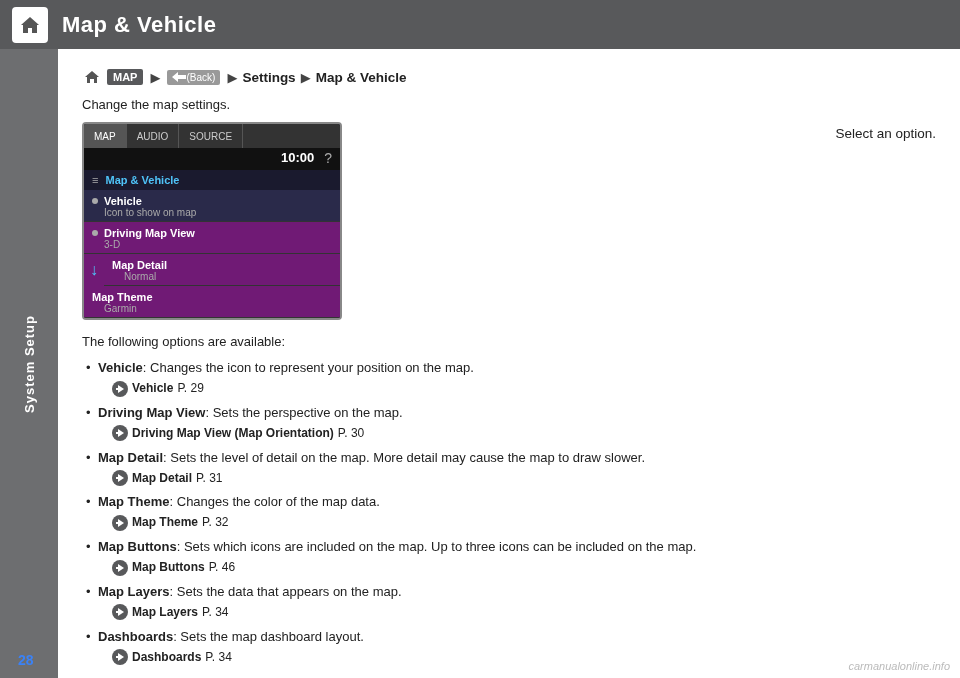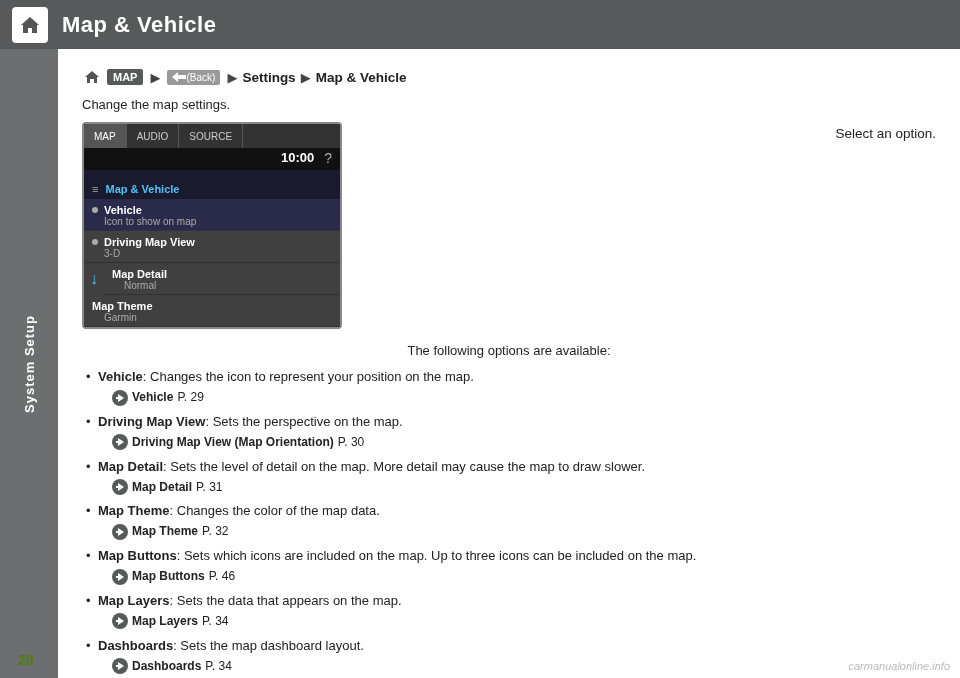--- a/index.html
+++ b/index.html
@@ -171,22 +171,21 @@
       color: #fff;
       font-size: 13px;
       font-weight: bold;
     }
     .car-question {
       color: #aaa;
       font-size: 14px;
       margin-left: 10px;
     }
     .car-menu {
-      background: #404040;
-      margin-top: 9px;
+      background: #701a75;
     }
     .car-menu-header {
       background: #1a1a2e;
       color: #4fc3f7;
       font-size: 11px;
       font-weight: bold;
       padding: 4px 8px;
     }
     .car-menu-item {
       padding: 5px 8px 3px 8px;
@@ -237,21 +236,20 @@
       text-align: right;
     }
 
     
     .options-section {
       font-size: 13px;
       line-height: 1.55;
     }
     .options-intro {
       margin-bottom: 6px;
-      text-align: center;
     }
     .option-item {
       margin-bottom: 5px;
       padding-left: 16px;
       position: relative;
     }
     .option-bullet {
       position: absolute;
       left: 4px;
       top: 0;
@@ -289,21 +287,21 @@
       font-size: 12px;
     }
 
     
     .page-number {
       position: absolute;
       bottom: 10px;
       left: 18px;
       font-size: 14px;
       font-weight: bold;
-      color: #4d7c0f;
+      color: #3b82f6;
     }
 
     
     .watermark {
       position: absolute;
       bottom: 6px;
       right: 10px;
       font-size: 11px;
       color: #bbb;
       font-style: italic;

